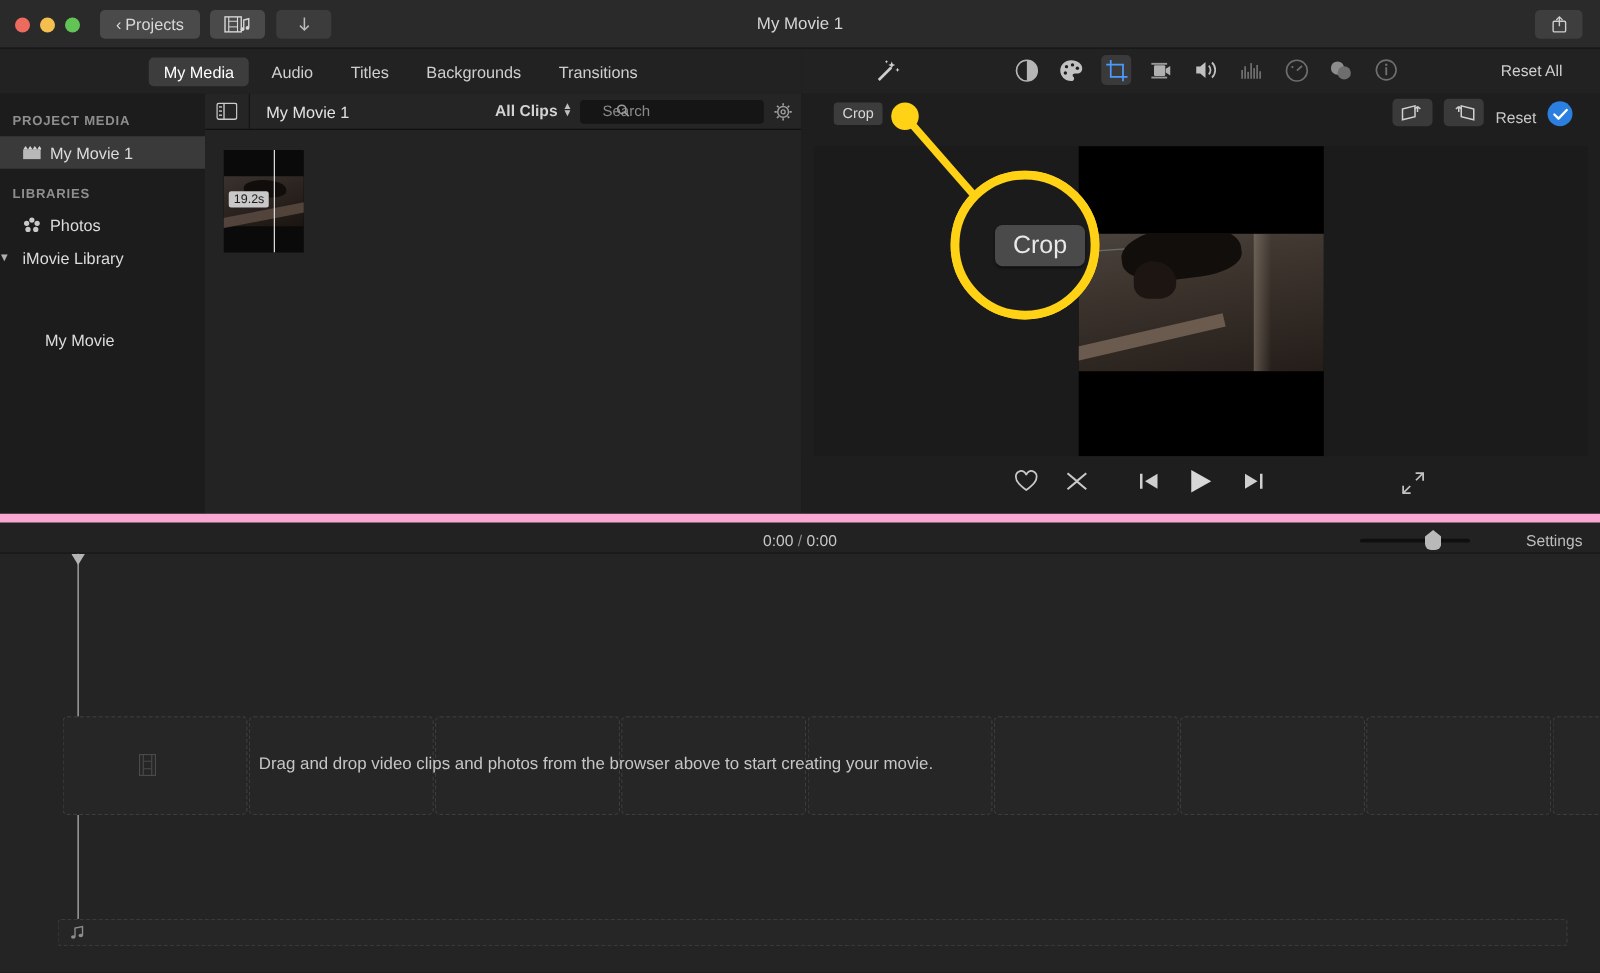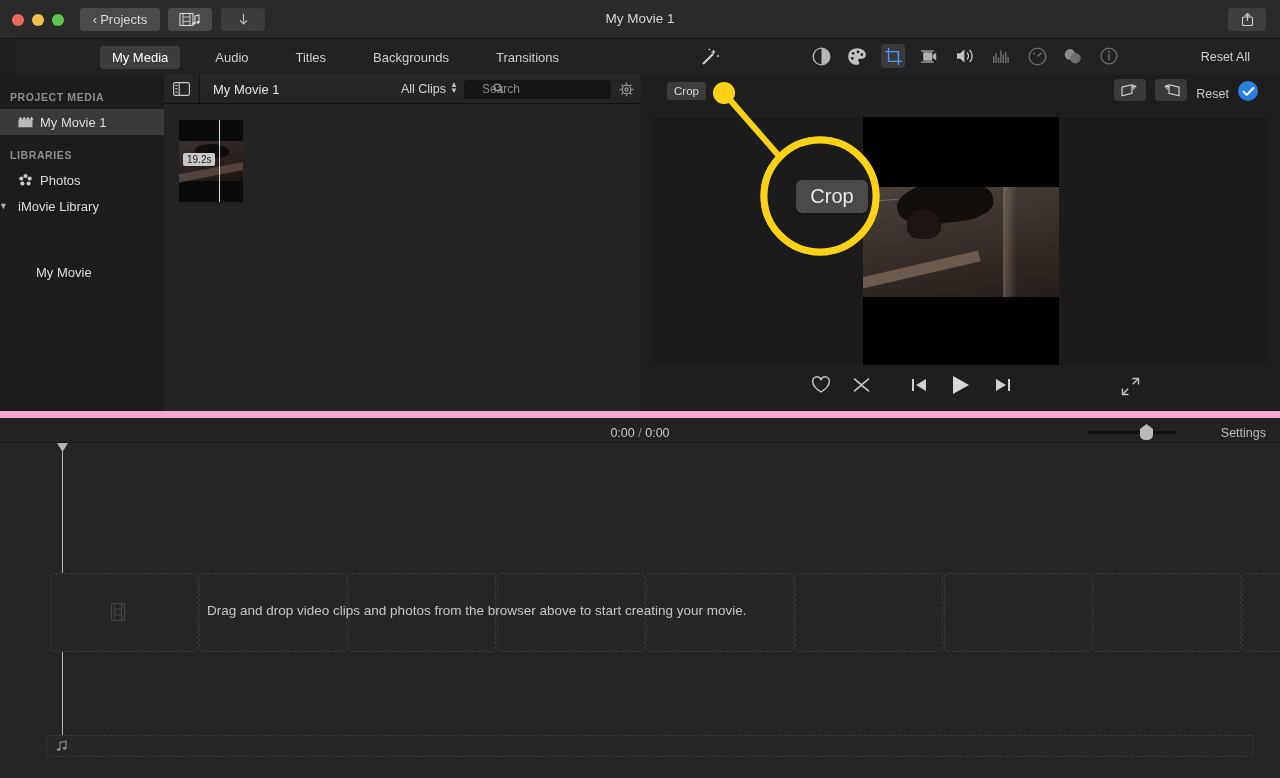--- a/index.html
+++ b/index.html
@@ -37,21 +37,21 @@
 
   .win-title {
     position: absolute; left: 0; top: 11px; width: 1280px;
     text-align: center; color: #d6d6d6; font-size: 13.5px;
   }
 
   
   .tabbar {
     position: absolute; left: 0; top: 39px; width: 641px; height: 36px;
     background: #222222;
-    display: flex; align-items: center; justify-content: center; gap: 23px; margin-left: 15px;
+    display: flex; align-items: center; justify-content: center; gap: 6px;
   }
   .tab {
     font-size: 13px; color: #cfcfcf; padding: 4px 12px; border-radius: 4px;
     white-space: nowrap;
   }
   .tab.active { background: #3d3d3d; color: #ffffff; }
 
   .sidebar {
     position: absolute; left: 0; top: 75px; width: 192px; height: 336px;
     background: #1c1c1c; border-right: 1px solid #111;
@@ -76,21 +76,21 @@
     background: #252525; border-bottom: 1px solid #111;
     display: flex; align-items: center;
   }
   .bh-toggle {
     width: 36px; height: 28px; display: flex; align-items: center; justify-content: center;
     border-right: 1px solid #151515; color: #cccccc;
   }
   .bh-title { font-size: 13px; color: #e2e2e2; padding-left: 13px; }
   .bh-clips {
     margin-left: auto; display: flex; align-items: flex-start; gap: 4px;
-    font-size: 12.5px; color: #d2d2d2; padding-right: 6px;
+    font-size: 12.5px; color: #d2d2d2; padding-right: 6px; font-weight: bold;
   }
   .stepper { display: flex; flex-direction: column; line-height: 6px; font-size: 8px; color: #c0c0c0; }
   .bh-search {
     width: 147px; height: 19px; background: #151515; border-radius: 3px;
     display: flex; align-items: center; gap: 6px; padding-left: 18px;
     font-size: 12px; color: #8a8a8a; position: relative;
   }
   .bh-search .srch-ico { position: absolute; left: 29px; top: 3px; color: #9a9a9a; }
   .bh-gear { width: 30px; display: flex; align-items: center; justify-content: center; color: #9e9e9e; }
 

